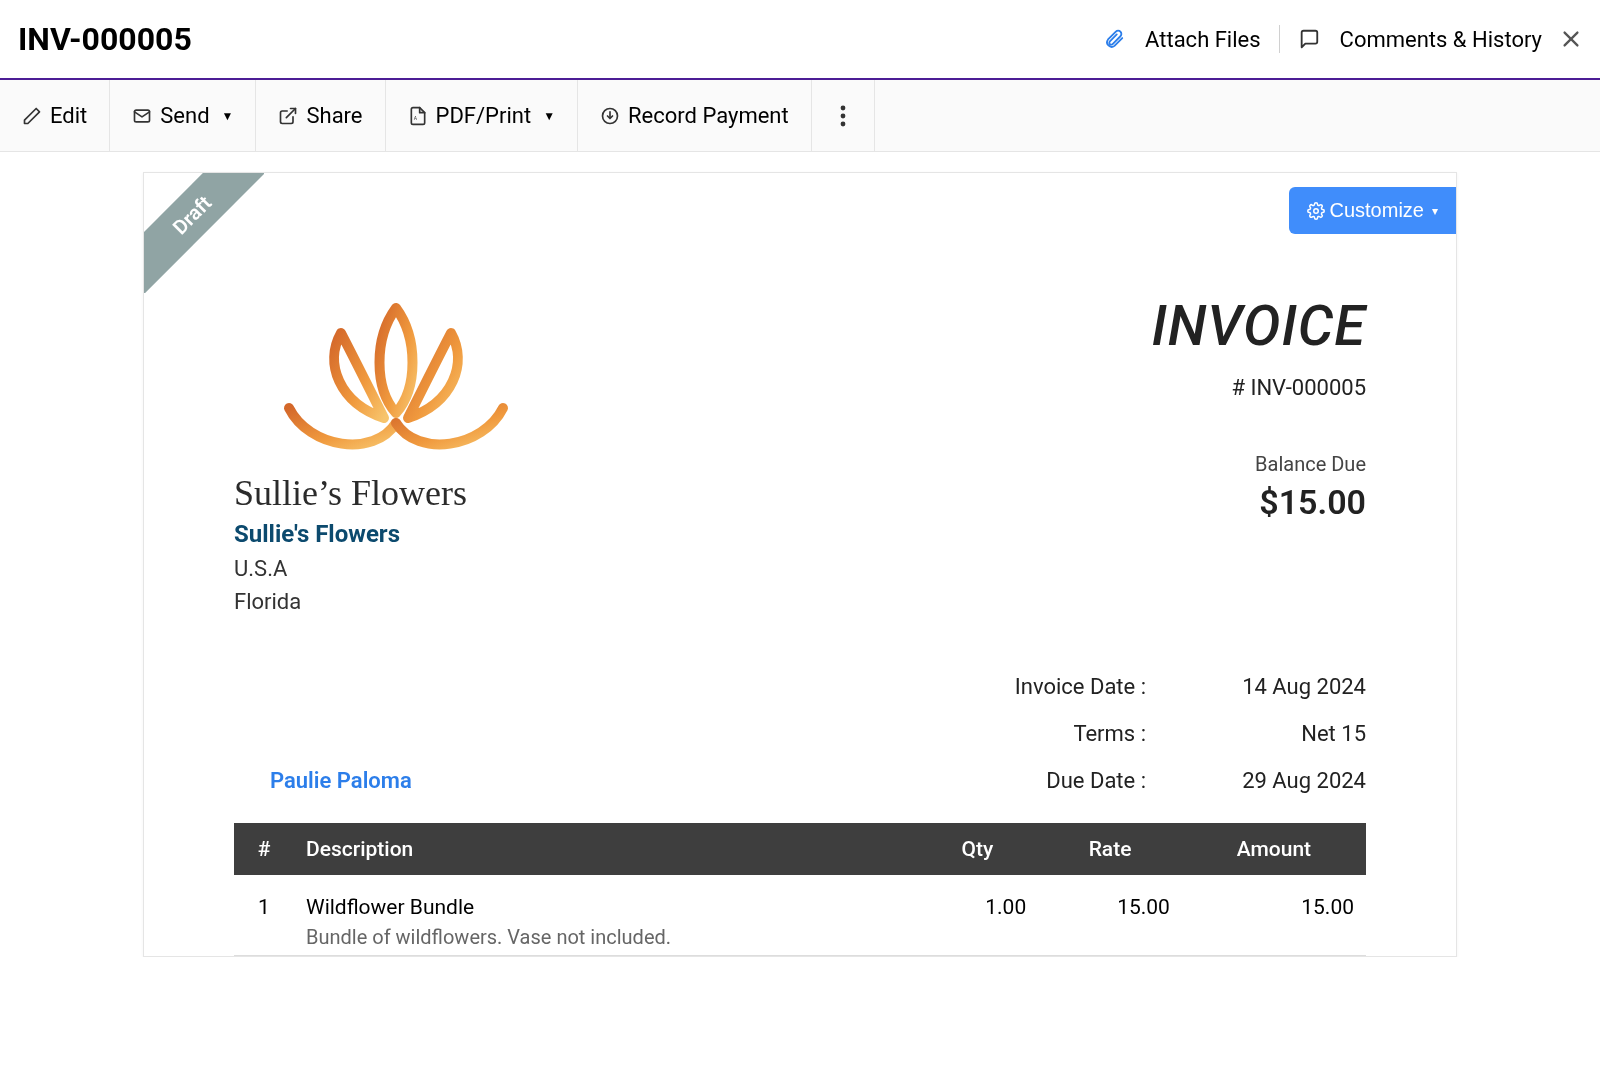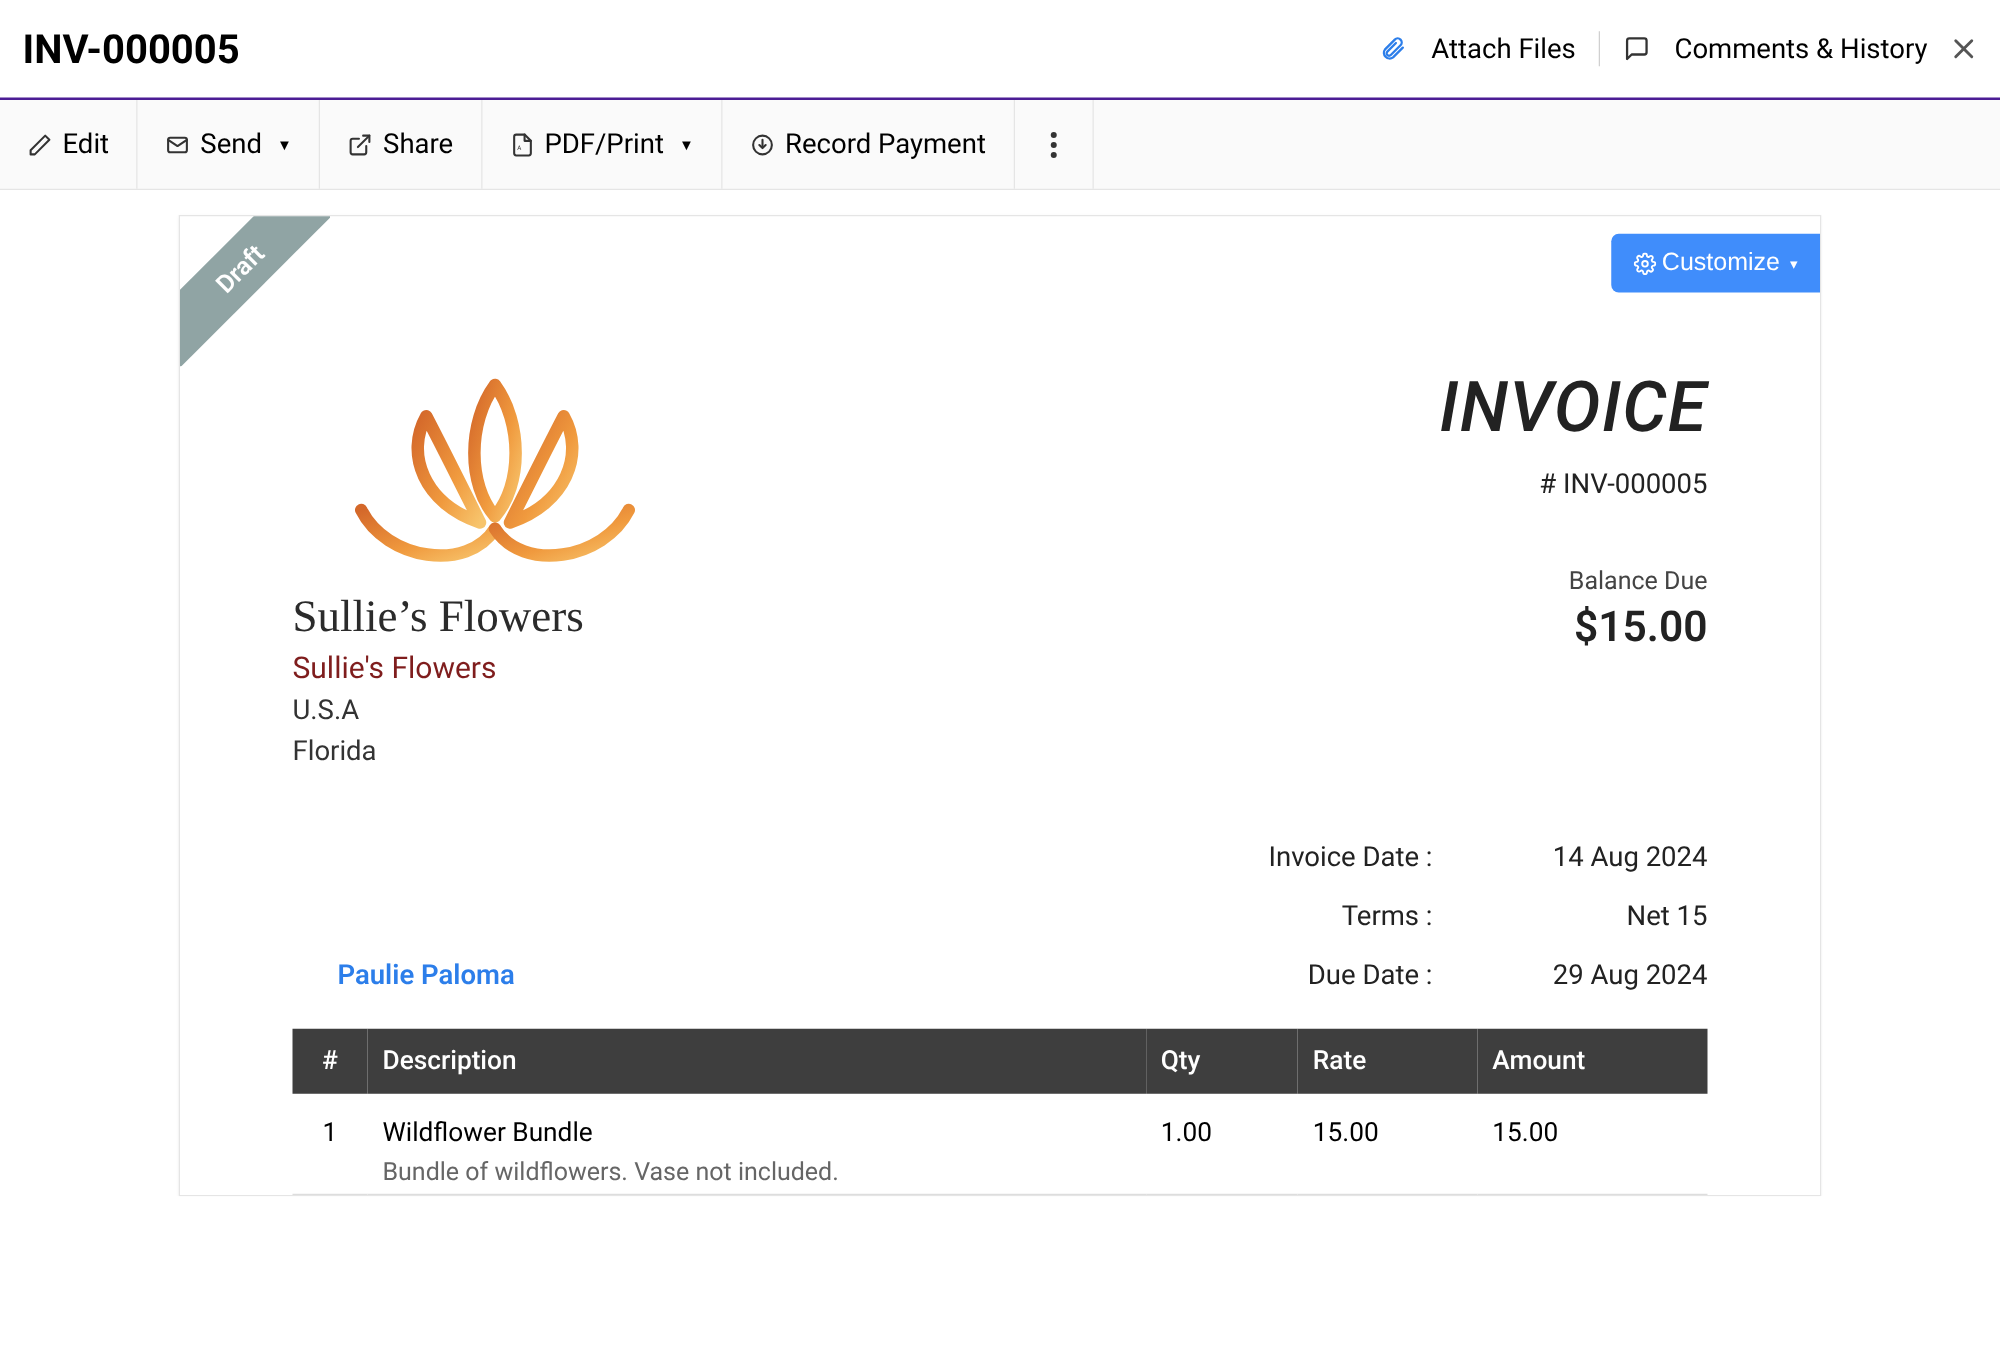--- a/index.html
+++ b/index.html
@@ -29,43 +29,43 @@
 
   
   .customize { position: absolute; top: 14px; right: 0; background: #408dfb; color: #fff; display: flex; align-items: center; gap: 4px; padding: 12px 18px; font-size: 20px; border-radius: 6px 0 0 6px; cursor: pointer; border: none; }
 
   
   .doc-body { padding: 120px 90px 0 90px; }
   .doc-head { display: flex; justify-content: space-between; align-items: flex-start; margin-bottom: 60px; }
   .company-block {}
   .logo-svg { width: 255px; height: 175px; display: block; margin: 0 0 0 35px; }
   .company-name-script { font-family: Georgia, 'Times New Roman', serif; font-size: 36px; font-weight: 500; color: #2b2b2b; margin-top: 4px; }
-  .company-name { font-size: 24px; font-weight: 400; color: #7f1d1d; margin-top: 6px; }
+  .company-name { font-size: 24px; font-weight: 700; color: #0c4a6e; margin-top: 6px; }
   .company-line { font-size: 22px; color: #333; margin-top: 8px; }
 
   .invoice-title-block { text-align: right; }
   .invoice-title { font-size: 56px; font-weight: 500; letter-spacing: 1px; color: #222; font-style: italic; }
   .invoice-num { font-size: 22px; color: #222; margin-top: 16px; }
   .balance-label { font-size: 20px; color: #444; margin-top: 52px; }
   .balance-amount { font-size: 34px; font-weight: 600; color: #222; margin-top: 6px; }
 
   .meta-row { display: flex; justify-content: space-between; align-items: flex-end; margin-top: 60px; margin-bottom: 30px; }
   .bill-to { font-size: 22px; color: #2c7eea; font-weight: 600; cursor: pointer; margin-left: 36px; }
   .meta-table { text-align: right; font-size: 22px; }
   .meta-table .row { display: flex; gap: 60px; margin-bottom: 22px; }
   .meta-table .row:last-child { margin-bottom: 0; }
   .meta-label { width: 190px; text-align: right; color: #222; }
   .meta-value { width: 160px; text-align: right; color: #222; }
 
   
   table.items { width: 100%; border-collapse: collapse; margin-top: 10px; }
-  table.items thead th { background: #3e3e3e; color: #fff; font-weight: 500; font-size: 21px; padding: 14px 12px; text-align: left; }
+  table.items thead th { background: #3e3e3e; color: #fff; font-weight: 500; font-size: 21px; padding: 14px 12px; text-align: center; }
   table.items thead th:first-child { width: 60px; text-align: center; }
   table.items thead th:nth-child(2) { text-align: left; width: 55%; }
-  table.items tbody td { padding: 20px 12px 6px 12px; font-size: 21px; vertical-align: top; }
+  table.items tbody td { padding: 20px 12px 6px 12px; font-size: 21px; text-align: right; vertical-align: top; }
   table.items tbody td:first-child { text-align: center; }
   table.items tbody td:nth-child(2) { text-align: left; }
   .item-desc { font-size: 20px; color: #666; margin-top: 6px; }
   table.items tbody tr { border-bottom: 1px solid #ddd; }
 
 </style>
 </head>
 <body>
 
 <div class="topbar">

